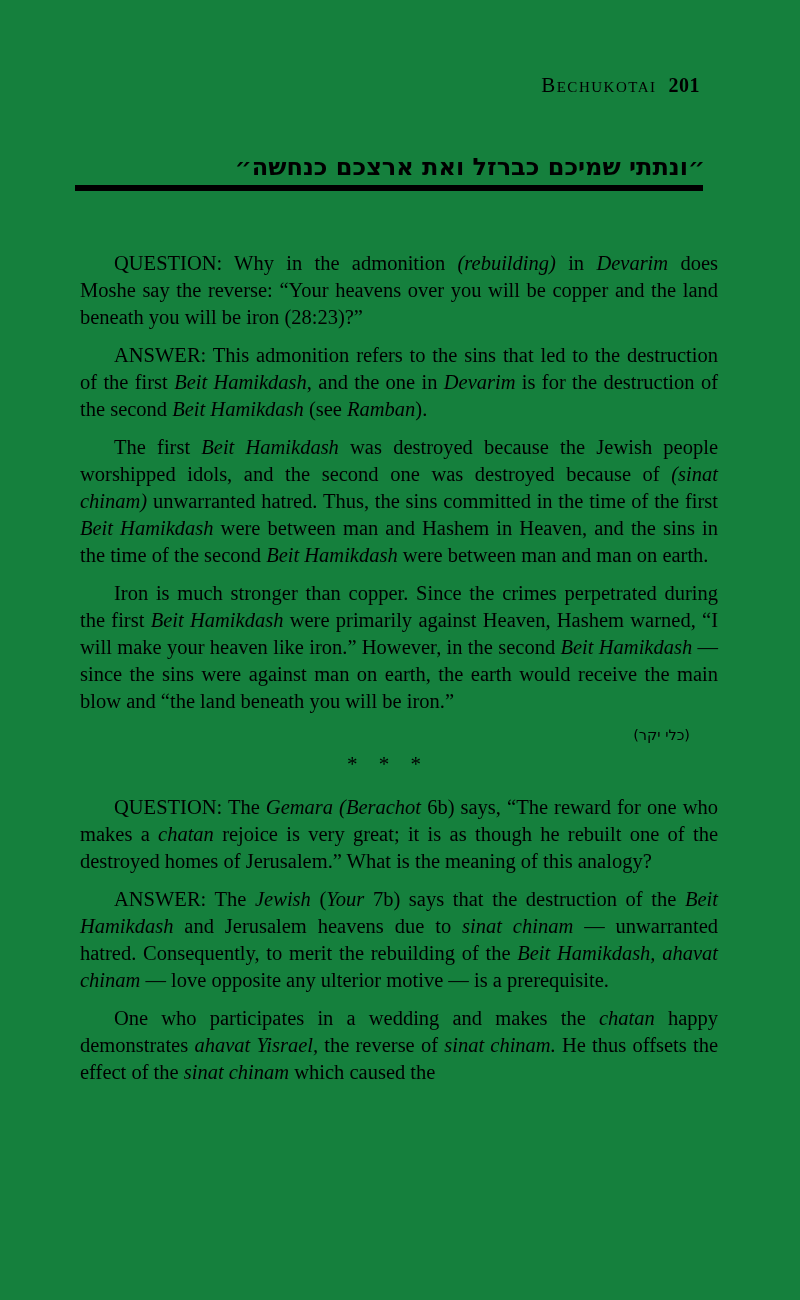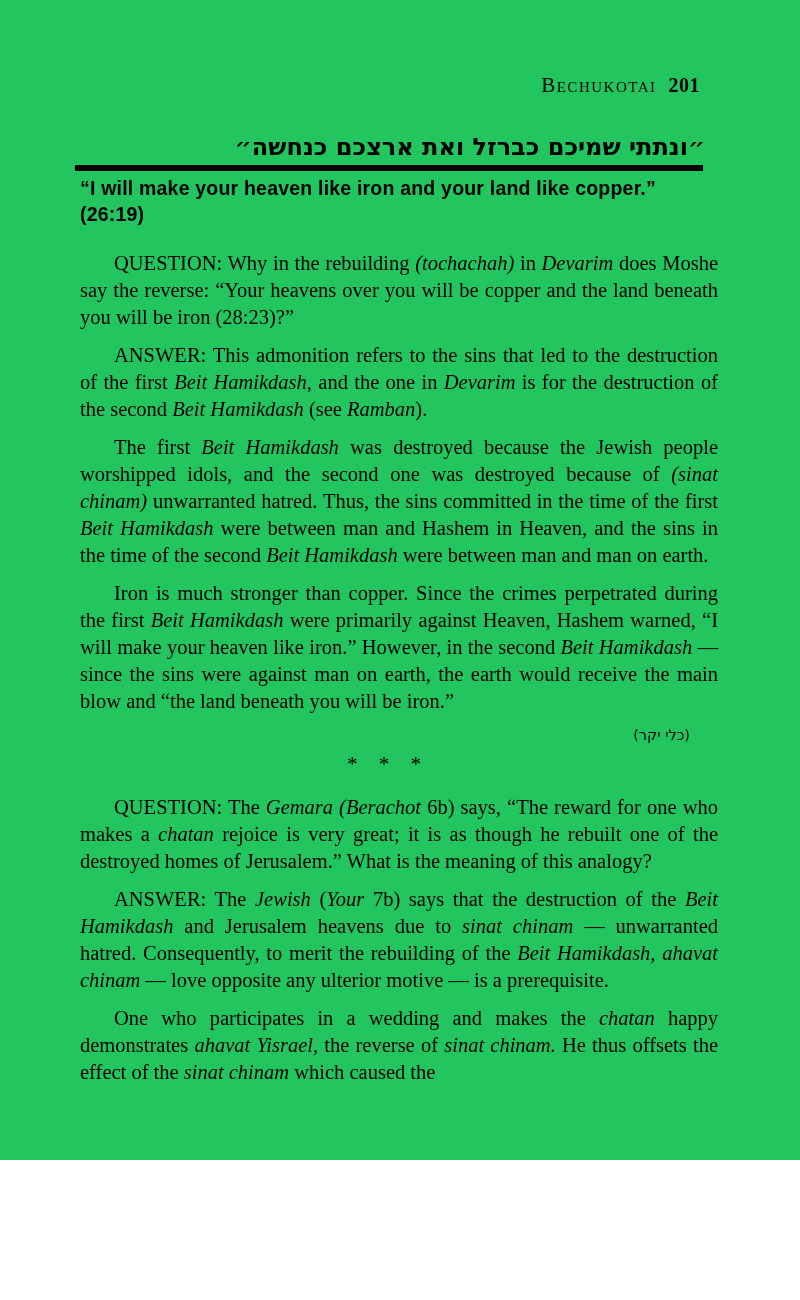--- a/index.html
+++ b/index.html
@@ -4,22 +4,22 @@
 <style>
   html, body { margin: 0; padding: 0; }
   body {
     width: 800px; height: 1300px;
     background: #ffffff;
     color: #000000;
     font-family: "Liberation Serif", serif;
   }
   .page {
     position: relative;
-    width: 800px; height: 1160px;
-    background: #22c55e;
+    width: 800px; height: 1300px;
+    background: #15803d;
     overflow: hidden;
   }
   .running-head {
     position: absolute;
     top: 74px; left: 80px; right: 100px;
     text-align: right;
     line-height: 22px;
     white-space: nowrap;
   }
   .section-title {
@@ -28,21 +28,21 @@
     letter-spacing: 1.5px;
   }
   .page-num {
     font-weight: bold;
     font-size: 20px;
     margin-left: 12px;
     letter-spacing: 0.5px;
   }
   .headline-block {
     position: absolute;
-    top: 132px; left: 80px; width: 638px;
+    top: 152px; left: 80px; width: 638px;
   }
   .hebrew-headline {
     direction: rtl;
     text-align: right;
     font-family: "DejaVu Sans", sans-serif;
     font-weight: bold;
     font-size: 24px;
     line-height: 30px;
     padding-right: 13px;
   }
@@ -94,28 +94,24 @@
 
 <div class="page">
 
   <div class="running-head">
     <span class="section-title">Bechukotai</span><span class="page-num">201</span>
   </div>
 
   <div class="headline-block">
     <div class="hebrew-headline" dir="rtl">״ונתתי שמיכם כברזל ואת ארצכם כנחשה״</div>
     <div class="headline-rule"></div>
-    <div class="verse-caption">
-      <div>“I will make your heaven like iron and your land like copper.”</div>
-      <div>(26:19)</div>
-    </div>
   </div>
 
   <div class="body-text">
-    <p><span>QUESTION: Why in the rebuilding </span><i>(tochachah)</i><span> in </span><i>Devarim</i><span> does Moshe say the reverse: “Your heavens over you will be copper and the land beneath you will be iron (28:23)?”</span></p>
+    <p><span>QUESTION: Why in the admonition </span><i>(rebuilding)</i><span> in </span><i>Devarim</i><span> does Moshe say the reverse: “Your heavens over you will be copper and the land beneath you will be iron (28:23)?”</span></p>
     <p><span>ANSWER: This admonition refers to the sins that led to the destruction of the first </span><i>Beit Hamikdash</i><span>, and the one in </span><i>Devarim</i><span> is for the destruction of the second </span><i>Beit Hamikdash</i><span> (see </span><i>Ramban</i><span>).</span></p>
     <p><span>The first </span><i>Beit Hamikdash</i><span> was destroyed because the Jewish people worshipped idols, and the second one was destroyed because of </span><i>(sinat chinam)</i><span> unwarranted hatred. Thus, the sins committed in the time of the first </span><i>Beit Hamikdash</i><span> were between man and Hashem in Heaven, and the sins in the time of the second </span><i>Beit Hamikdash</i><span> were between man and man on earth.</span></p>
     <p><span>Iron is much stronger than copper. Since the crimes perpetrated during the first </span><i>Beit Hamikdash</i><span> were primarily against Heaven, Hashem warned, “I will make your heaven like iron.” However, in the second </span><i>Beit Hamikdash</i><span> — since the sins were against man on earth, the earth would receive the main blow and “the land beneath you will be iron.”</span></p>
 
     <div class="source-citation" dir="rtl">(כלי יקר)</div>
 
     <div class="section-separator">* * *</div>
 
     <p><span>QUESTION: The </span><i>Gemara (Berachot</i><span> 6b) says, “The reward for one who makes a </span><i>chatan</i><span> rejoice is very great; it is as though he rebuilt one of the destroyed homes of Jerusalem.” What is the meaning of this analogy?</span></p>
     <p><span>ANSWER: The </span><i>Jewish</i><span> (</span><i>Your</i><span> 7b) says that the destruction of the </span><i>Beit Hamikdash</i><span> and Jerusalem heavens due to </span><i>sinat chinam</i><span> — unwarranted hatred. Consequently, to merit the rebuilding of the </span><i>Beit Hamikdash, ahavat chinam</i><span> — love opposite any ulterior motive — is a prerequisite.</span></p>

